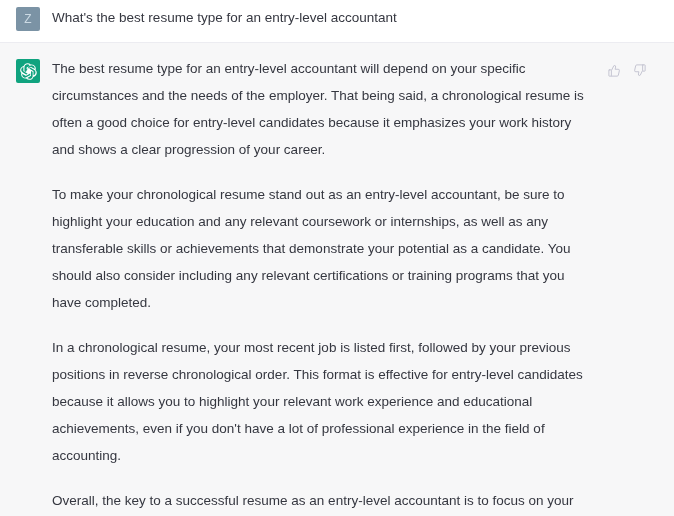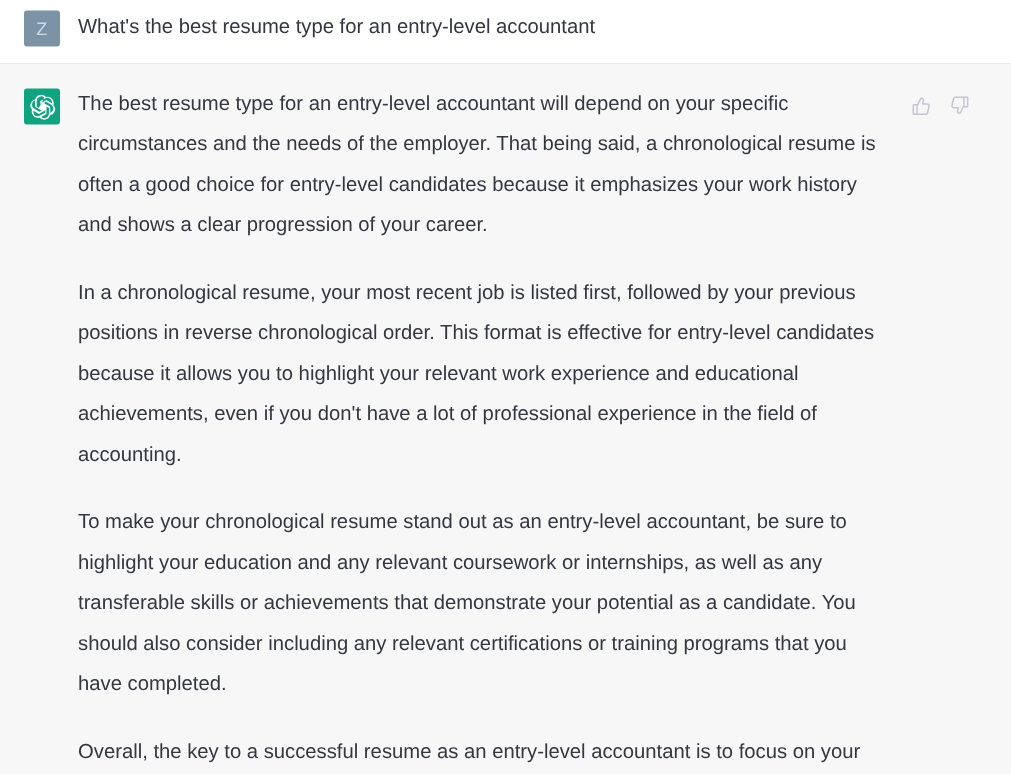--- a/index.html
+++ b/index.html
@@ -151,22 +151,22 @@
     <div class="avatar avatar-assistant">
       <span>
         <svg viewBox="0 0 41 41" aria-hidden="true">
           <path fill="#ffffff" d="M37.532 16.87a9.963 9.963 0 0 0-.856-8.184 10.078 10.078 0 0 0-10.855-4.835A9.965 9.965 0 0 0 18.306.5a10.08 10.08 0 0 0-9.614 6.977 9.967 9.967 0 0 0-6.664 4.834 10.08 10.08 0 0 0 1.24 11.817 9.965 9.965 0 0 0 .856 8.185 10.079 10.079 0 0 0 10.855 4.835A9.965 9.965 0 0 0 22.7 40.5a10.08 10.08 0 0 0 9.6-6.977 9.967 9.967 0 0 0 6.663-4.834 10.079 10.079 0 0 0-1.431-11.819Zm-15.1 21.177a7.474 7.474 0 0 1-4.8-1.735c.06-.033.168-.092.237-.135l7.964-4.6a1.294 1.294 0 0 0 .655-1.134V19.17l3.366 1.944a.12.12 0 0 1 .65.092v9.299a7.505 7.505 0 0 1-7.488 7.542Zm-16.1-6.877a7.47 7.47 0 0 1-.894-5.021c.58.035.159.104.228.143l7.964 4.6a1.297 1.297 0 0 0 1.308 0l9.724-5.614v3.888a.12.12 0 0 1-.48.103l-8.051 4.649a7.512 7.512 0 0 1-10.233-2.748ZM4.233 12.7a7.47 7.47 0 0 1 3.9-3.286V18.9a1.293 1.293 0 0 0 .654 1.132l9.723 5.614-3.366 1.944a.12.12 0 0 1-.114.01L6.98 22.85a7.51 7.51 0 0 1-2.746-10.15Zm27.658 6.437-9.724-5.615 3.367-1.943a.12.12 0 0 1 .113-.01l8.05 4.648a7.504 7.504 0 0 1-1.158 13.538v-9.487a1.29 1.29 0 0 0-.648-1.131Zm3.35-5.043c-.057-.035-.159-.104-.228-.143l-7.964-4.6a1.298 1.298 0 0 0-1.308 0L16.016 15V11.11a.12.12 0 0 1 .048-.103l8.05-4.645a7.504 7.504 0 0 1 11.127 7.772ZM14.187 21.832l-3.367-1.944a.12.12 0 0 1-.065-.092v-9.299a7.504 7.504 0 0 1 12.3-5.756 6.main 6 0 0 0-.236.134l-7.965 4.6a1.294 1.294 0 0 0-.654 1.132l-.013 11.225Zm1.829-3.943 4.33-2.501 4.332 2.5v5l-4.331 2.5-4.331-2.5v-5Z"></path>
         </svg>
       </span>
     </div>
 
     <div class="message-body">
       <p>The best resume type for an entry-level accountant will depend on your specific circumstances and the needs of the employer. That being said, a chronological resume is often a good choice for entry-level candidates because it emphasizes your work history and shows a clear progression of your career.</p>
+      <p>To make your chronological resume stand out as an entry-level accountant, be sure to highlight your education and any relevant coursework or internships, as well as any transferable skills or achievements that demonstrate your potential as a candidate. You should also consider including any relevant certifications or training programs that you have completed.</p>
       <p>In a chronological resume, your most recent job is listed first, followed by your previous positions in reverse chronological order. This format is effective for entry-level candidates because it allows you to highlight your relevant work experience and educational achievements, even if you don't have a lot of professional experience in the field of accounting.</p>
-      <p>To make your chronological resume stand out as an entry-level accountant, be sure to highlight your education and any relevant coursework or internships, as well as any transferable skills or achievements that demonstrate your potential as a candidate. You should also consider including any relevant certifications or training programs that you have completed.</p>
       <p>Overall, the key to a successful resume as an entry-level accountant is to focus on your strengths and achievements, and to clearly communicate how you can contribute to the success of the organization.</p>
     </div>
 
     <div class="feedback-actions">
       <button class="icon-button">
         <span>
           <svg viewBox="0 0 24 24">
             <path d="M7 21h9.2a2 2 0 0 0 1.95-1.55l1.6-7A2 2 0 0 0 17.8 10H13l.75-3.4A2.1 2.1 0 0 0 11.7 4a1 1 0 0 0-.9.56L7.6 11"></path>
             <rect x="3" y="11" width="4" height="10" rx="0.6"></rect>
           </svg>

